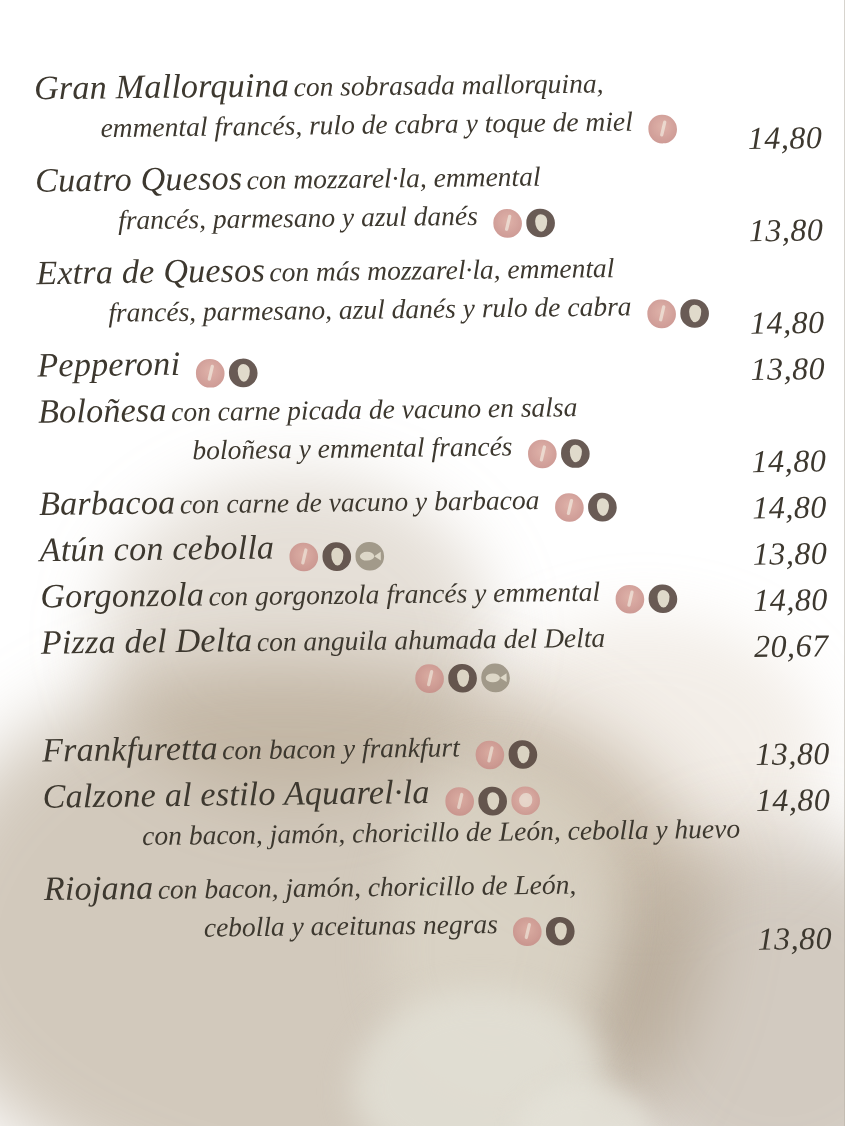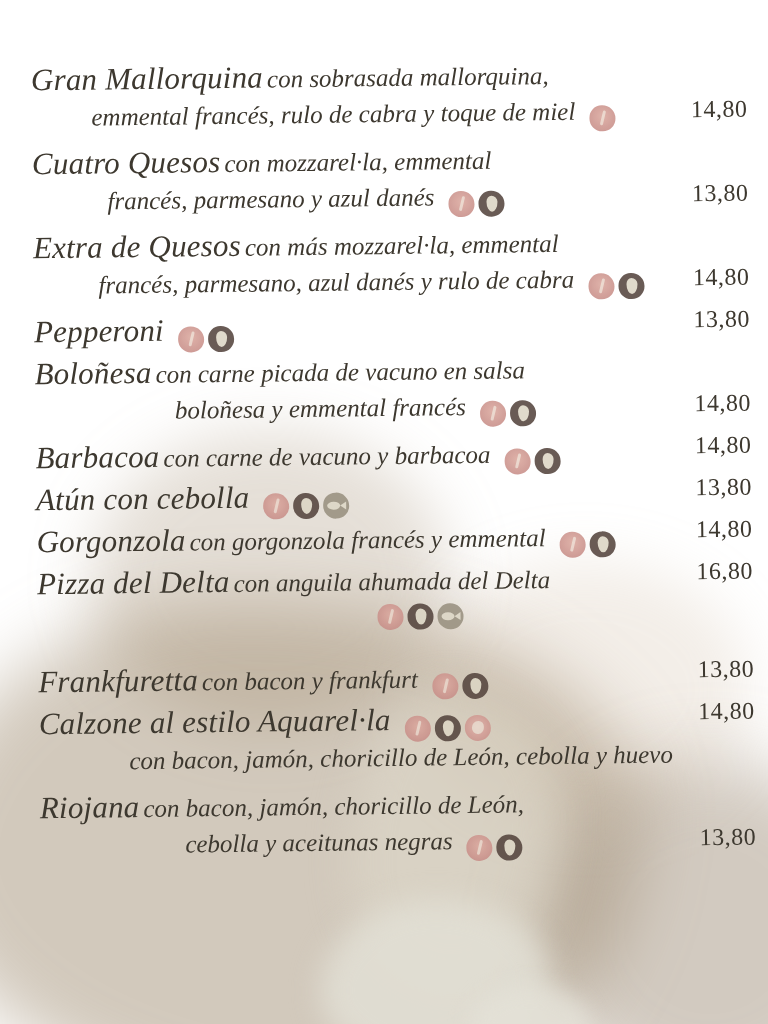--- a/index.html
+++ b/index.html
@@ -25,22 +25,22 @@
   .menu{
     position:relative;
     padding:58px 22px 0 30px;
     transform:rotate(-.7deg);
     transform-origin:50% 0;
   }
   .line{position:relative;height:42px;white-space:nowrap;}
   .name{font-size:31px;font-style:italic;letter-spacing:.2px;}
   .desc{font-size:25px;font-style:italic;}
   .price{
-    position:absolute;right:0;top:0;
-    font-size:24px;letter-spacing:.5px;
+    position:absolute;right:0;top:14px;
+    font-size:29px;font-style:italic;letter-spacing:.5px;
   }
   .ind-60{padding-left:60px;}
   .ind-65{padding-left:65px;}
   .ind-75{padding-left:75px;}
   .ind-90{padding-left:90px;}
   .ind-140{padding-left:140px;}
   .ind-145{padding-left:145px;}
   .ind-330{padding-left:330px;}
   .gap-top{margin-top:14px;}
   .ml-45{margin-left:45px;}
@@ -173,21 +173,21 @@
         <span class="desc">con gorgonzola francés y emmental</span>
         <span class="icons"><span class="stamp pink"></span><span class="stamp dark"></span></span>
         <span class="price">14,80</span>
       </div>
     </div>
 
     <div>
       <div class="line">
         <span class="name">Pizza del Delta</span>
         <span class="desc">con anguila ahumada del Delta</span>
-        <span class="price">16,80</span>
+        <span class="price">20,67</span>
       </div>
       <div class="line ind-330">
         <span class="icons"><span class="stamp pink"></span><span class="stamp dark"></span><span class="stamp fish"></span></span>
       </div>
     </div>
 
     <div class="gap-top">
       <div class="line">
         <span class="name">Frankfuretta</span>
         <span class="desc">con bacon y frankfurt</span>

